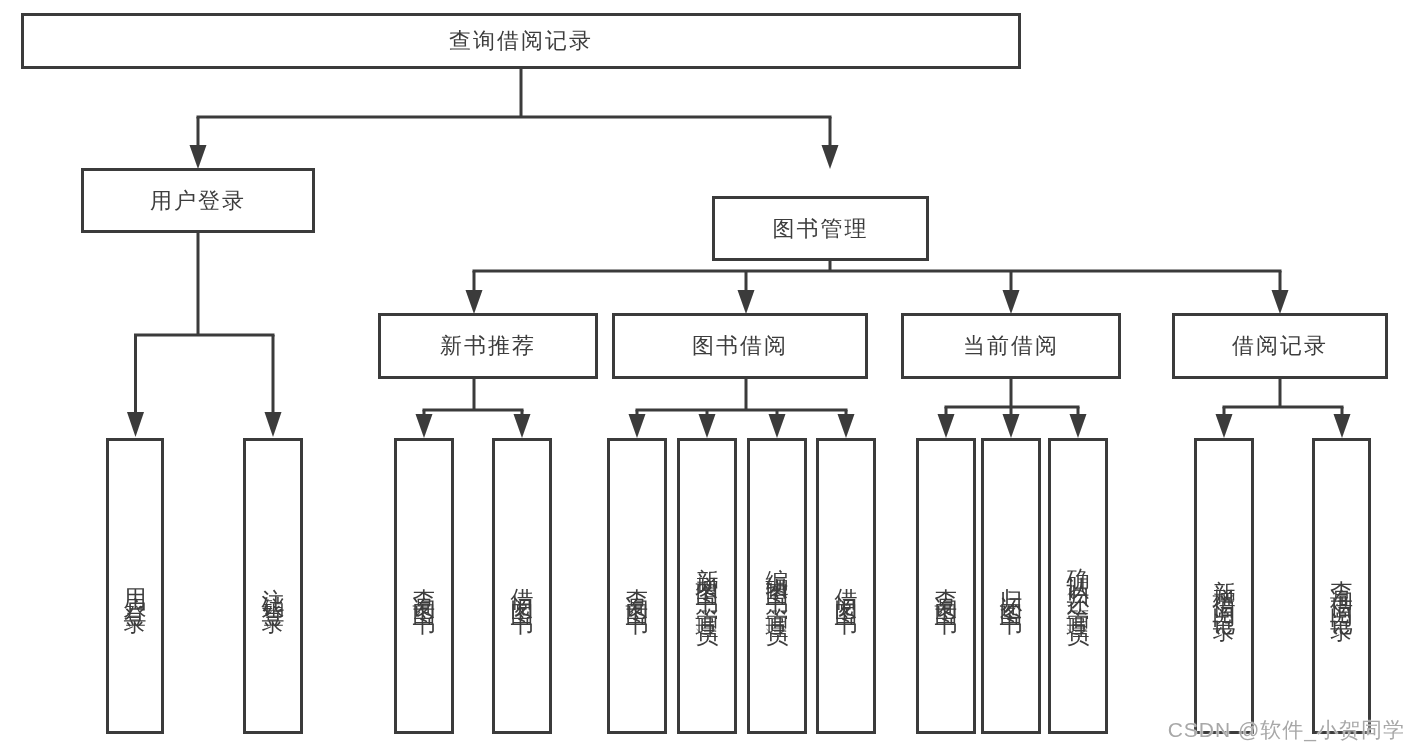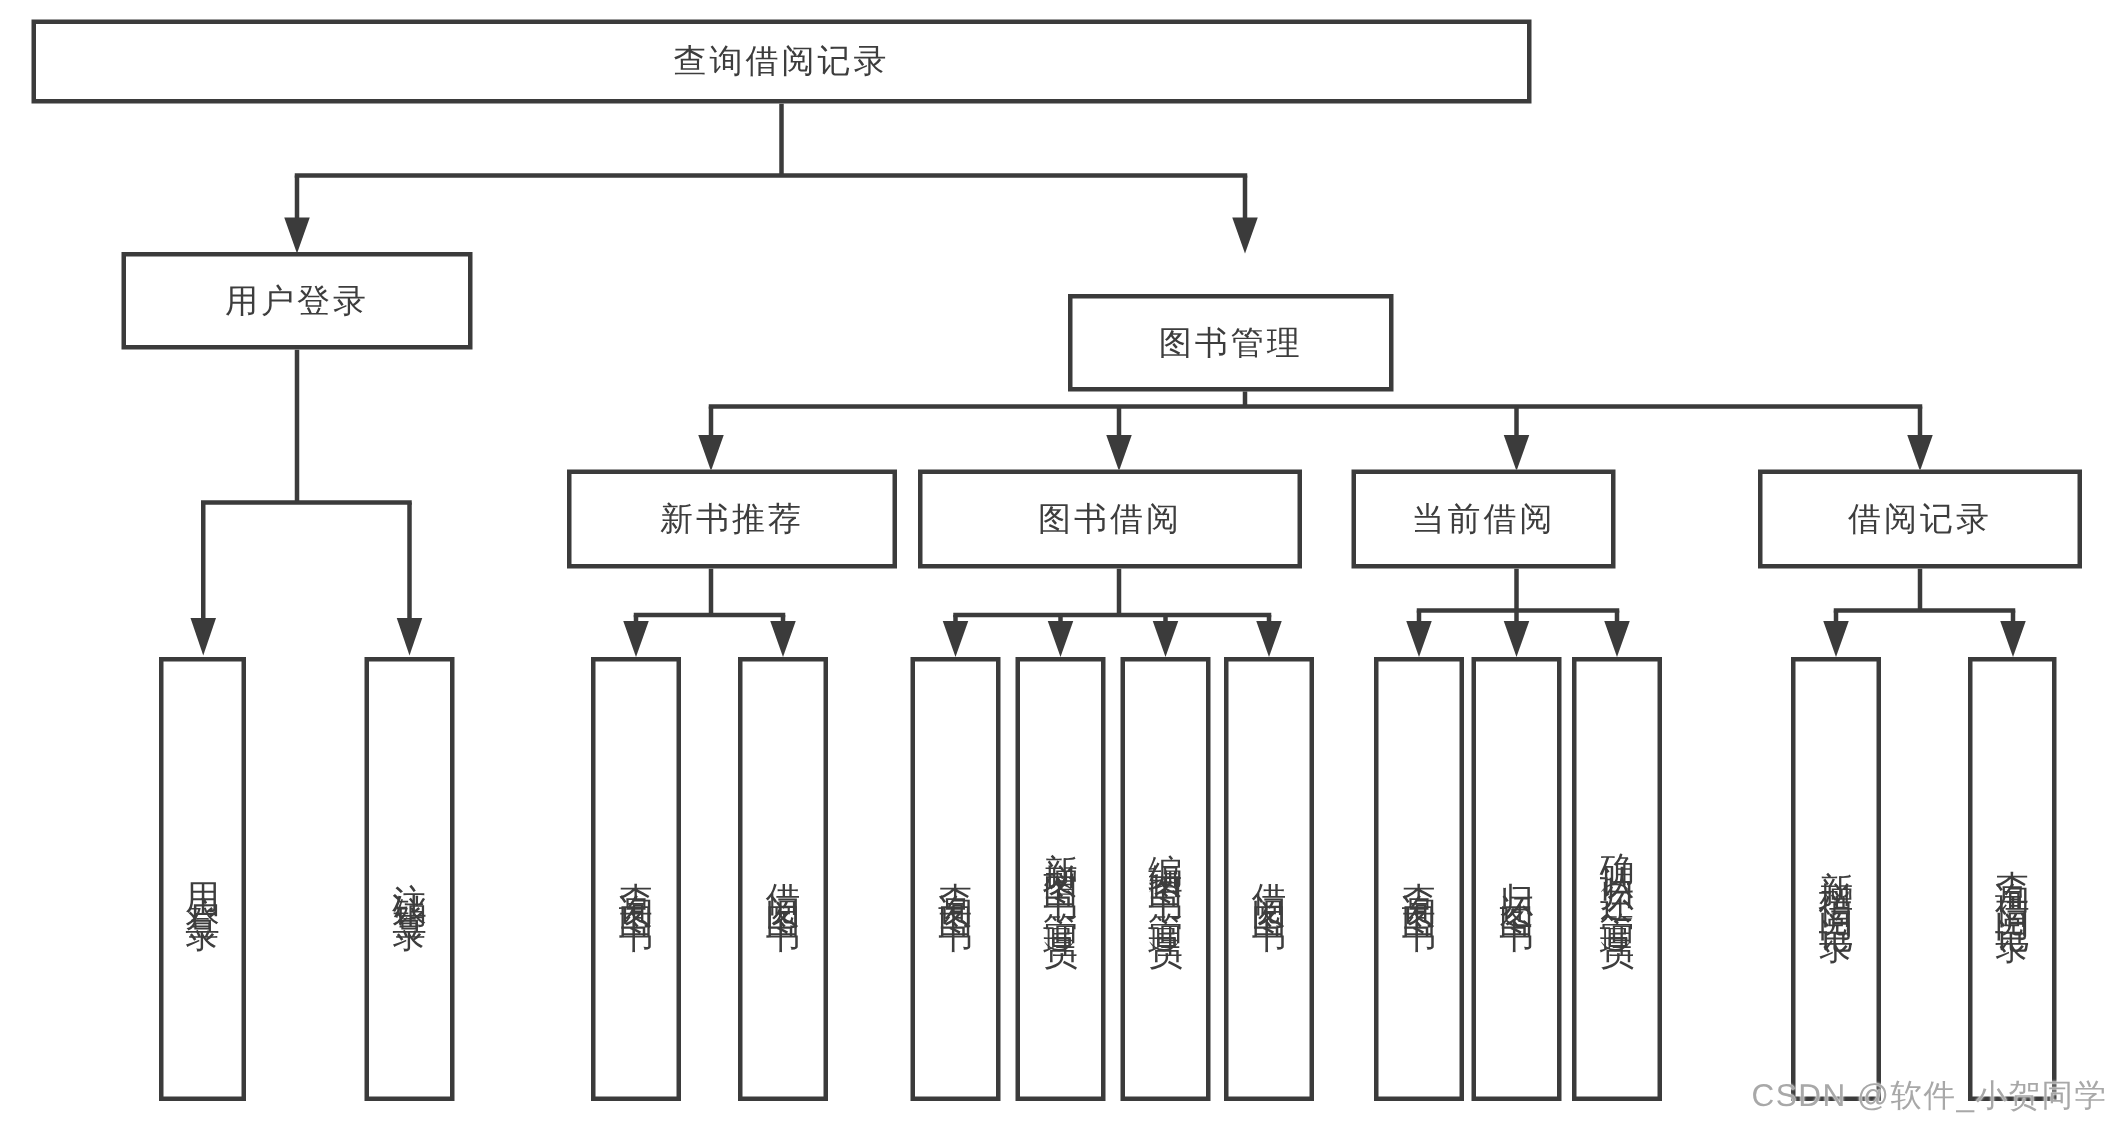--- a/index.html
+++ b/index.html
@@ -93,21 +93,21 @@
     <polygon points="1333.5,414 1350.5,414 1342,438"></polygon>
   </svg>
 
   <div class="box hbox" style="left:21px;top:13px;width:1000px;height:56px;">查询借阅记录</div>
 
   <div class="box hbox" style="left:81px;top:168px;width:234px;height:65px;">用户登录</div>
   <div class="box hbox" style="left:712px;top:168px;width:217px;height:65px;margin-top:28px;">图书管理</div>
 
   <div class="box hbox" style="left:364px;top:313px;width:220px;height:66px;margin-left:14px;">新书推荐</div>
   <div class="box hbox" style="left:612px;top:313px;width:256px;height:66px;">图书借阅</div>
-  <div class="box hbox" style="left:901px;top:313px;width:176px;height:66px;">当前借阅</div>
+  <div class="box hbox" style="left:901px;top:313px;width:220px;height:66px;">当前借阅</div>
   <div class="box hbox" style="left:1172px;top:313px;width:216px;height:66px;">借阅记录</div>
 
   <div class="box vbox" style="left:106px;top:438px;width:58px;height:296px;">用户登录</div>
   <div class="box vbox" style="left:243px;top:438px;width:60px;height:296px;">注销登录</div>
 
   <div class="box vbox" style="left:394px;top:438px;width:60px;height:296px;">查询图书</div>
   <div class="box vbox" style="left:492px;top:438px;width:60px;height:296px;">借阅图书</div>
 
   <div class="box vbox" style="left:607px;top:438px;width:60px;height:296px;">查询图书</div>
   <div class="box vbox" style="left:677px;top:438px;width:60px;height:296px;">新增图书（管理员）</div>

